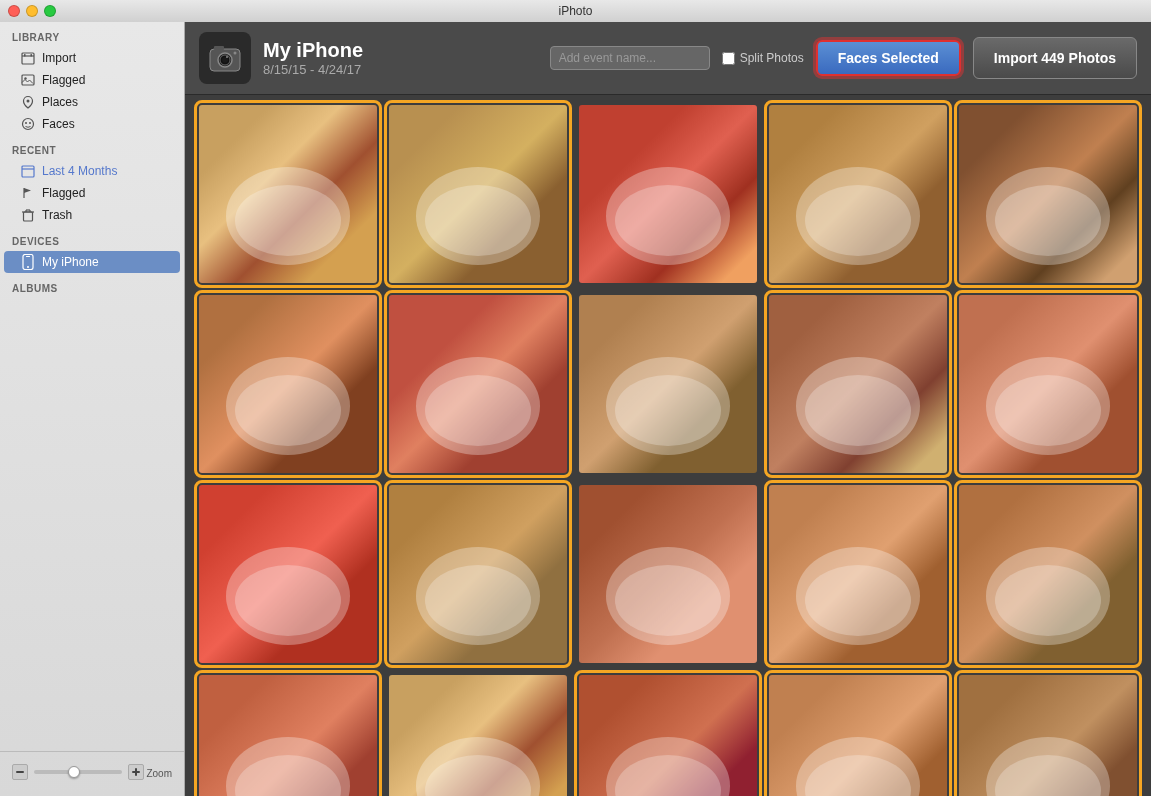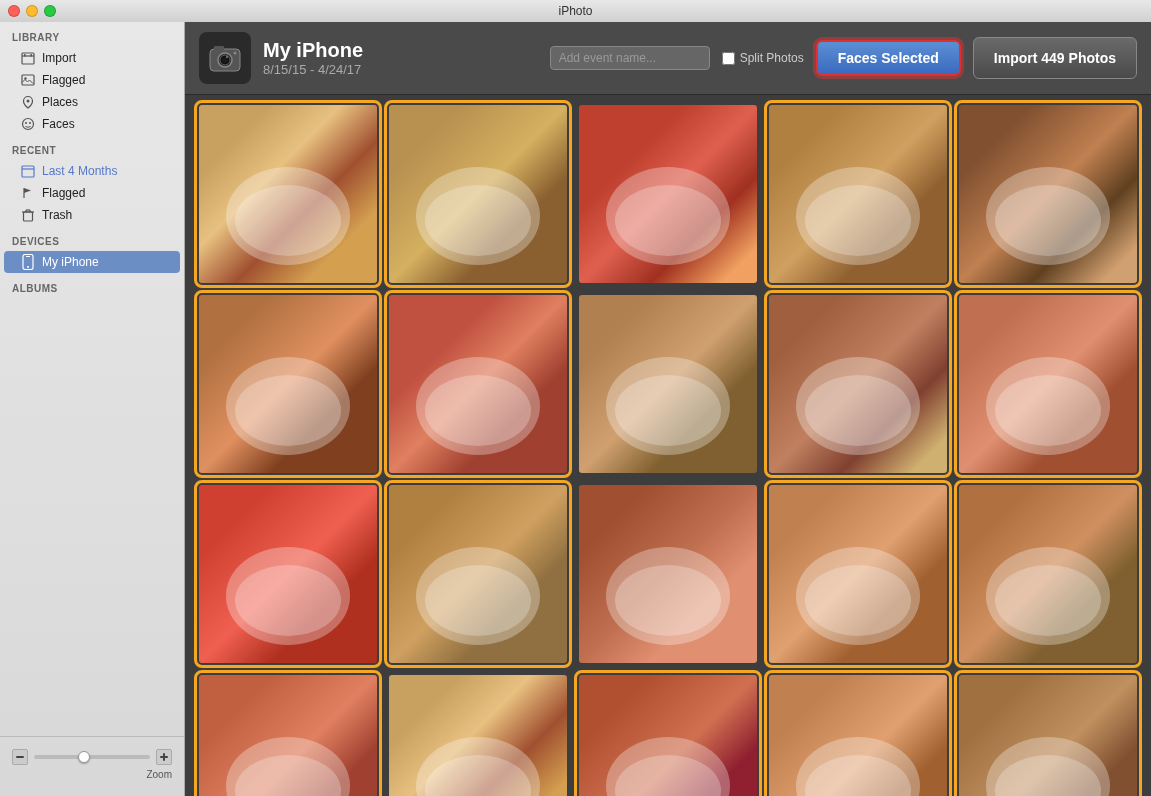--- a/index.html
+++ b/index.html
@@ -277,22 +277,22 @@
     
     .sidebar-bottom-area {
       margin-top: auto;
       border-top: 1px solid #bbb;
       padding: 8px 0;
     }
 
     .zoom-area {
       padding: 4px 12px 8px;
       display: flex;
-      flex-direction: column;
-      align-items: flex-end;
+      flex-direction: row;
+      align-items: center;
       gap: 2px;
     }
     .zoom-controls {
       display: flex;
       align-items: center;
       gap: 6px;
       width: 100%;
     }
     .zoom-btn {
       width: 16px;

